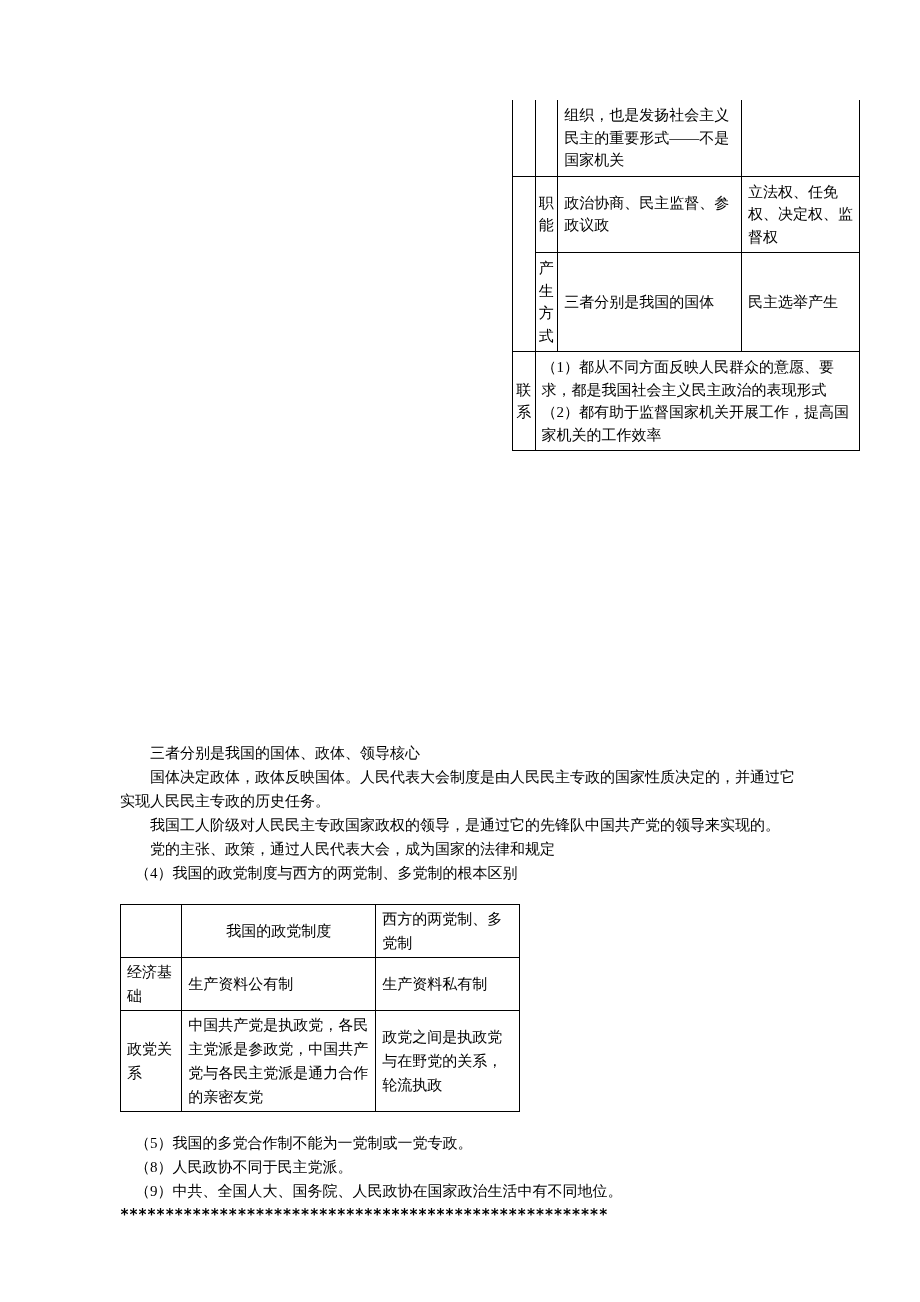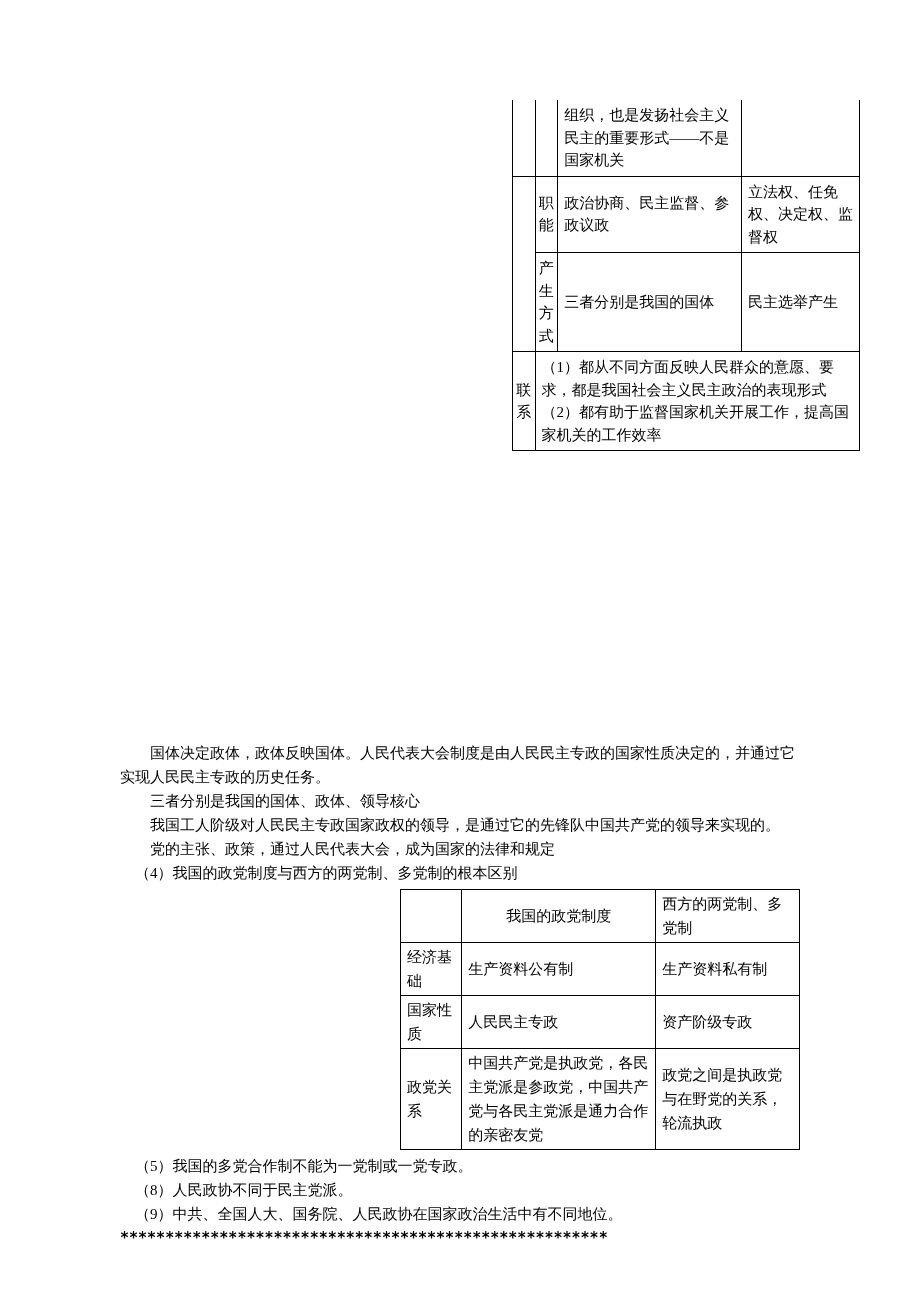--- a/index.html
+++ b/index.html
@@ -58,22 +58,22 @@
     text-indent: 2em;
   }
   .body-text p.i1 {
     text-indent: 1em;
   }
   .body-text p.i0 {
     text-indent: 0;
   }
   .table2-wrap {
     display: flex;
-    justify-content: flex-end;
-    margin: 4px 0;
+    justify-content: flex-start;
+    margin: 19px 0;
   }
   table.t2 {
     border-collapse: collapse;
     width: 400px;
   }
   table.t2 td, table.t2 th {
     border: 1px solid #000;
     padding: 2px 6px;
     vertical-align: middle;
     font-size: 15px;
@@ -131,44 +131,39 @@
         <td colspan="3" style="white-space:pre-line;">（1）都从不同方面反映人民群众的意愿、要求，都是我国社会主义民主政治的表现形式
 （2）都有助于监督国家机关开展工作，提高国家机关的工作效率</td>
       </tr>
     </tbody>
       </table>
   </div>
 
   <div class="gap"></div>
 
   <div class="body-text">
+    <p>三者分别是我国的国体、政体、领导核心</p>
     <p>国体决定政体，政体反映国体。人民代表大会制度是由人民民主专政的国家性质决定的，并通过它实现人民民主专政的历史任务。</p>
-    <p>三者分别是我国的国体、政体、领导核心</p>
     <p>我国工人阶级对人民民主专政国家政权的领导，是通过它的先锋队中国共产党的领导来实现的。</p>
     <p>党的主张、政策，通过人民代表大会，成为国家的法律和规定</p>
     <p class="i1">（4）我国的政党制度与西方的两党制、多党制的根本区别</p>
   </div>
 
   <div class="table2-wrap">
     <table class="t2">
       <tbody>
           <tr>
         <th class="t2-rowh"></th>
         <th class="t2-c1">我国的政党制度</th>
         <th class="t2-c2" style="text-align:left;">西方的两党制、多党制</th>
       </tr>
       <tr>
         <td class="t2-rowh">经济基础</td>
         <td class="t2-c1">生产资料公有制</td>
         <td class="t2-c2">生产资料私有制</td>
-      </tr>
-      <tr>
-        <td class="t2-rowh">国家性质</td>
-        <td class="t2-c1">人民民主专政</td>
-        <td class="t2-c2">资产阶级专政</td>
       </tr>
       <tr>
         <td class="t2-rowh">政党关系</td>
         <td class="t2-c1" style="text-align:left;">中国共产党是执政党，各民主党派是参政党，中国共产党与各民主党派是通力合作的亲密友党</td>
         <td class="t2-c2">政党之间是执政党与在野党的关系，轮流执政</td>
       </tr>
     </tbody>
       </table>
   </div>
 

